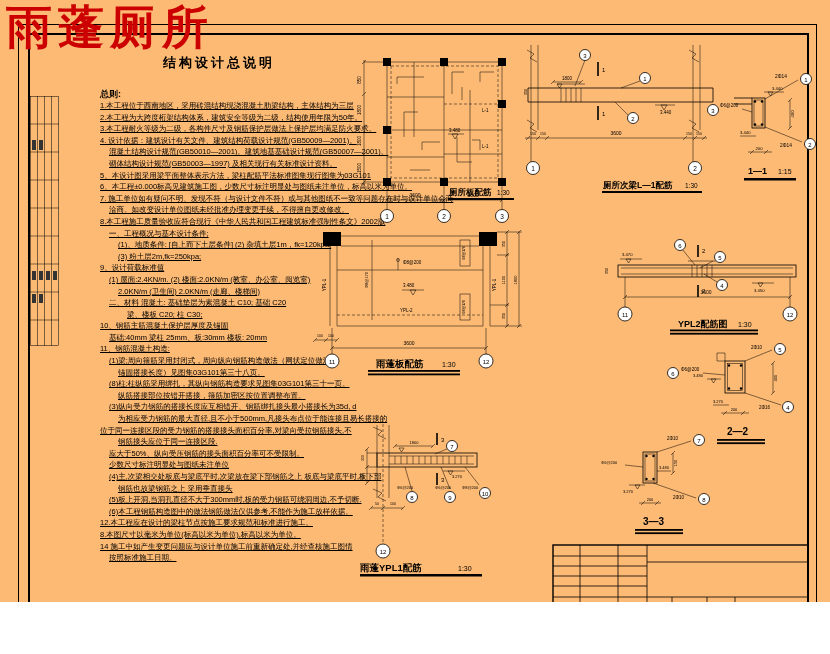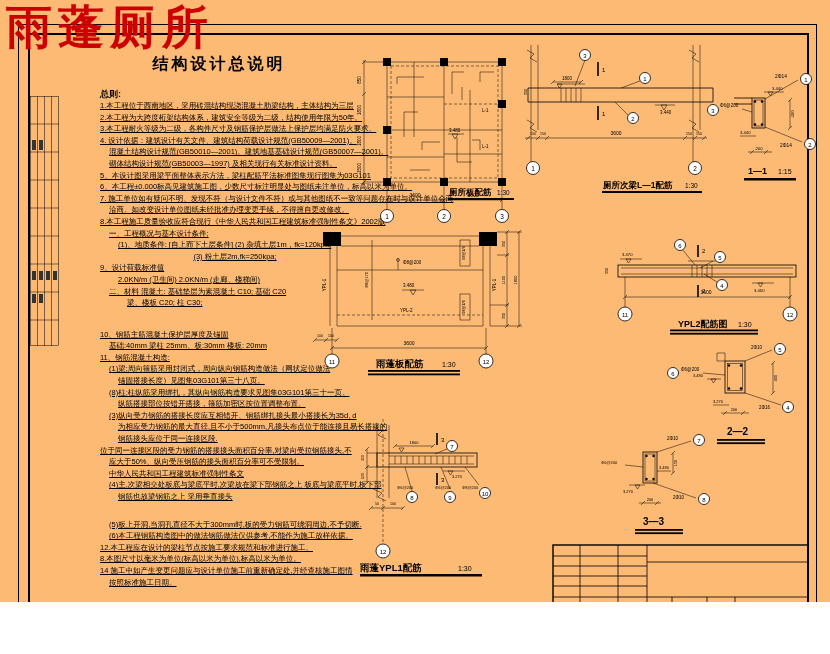--- a/index.html
+++ b/index.html
@@ -4,21 +4,21 @@
 <style>
   html,body{margin:0;padding:0;background:#ffffff;}
   body{font-family:"Liberation Sans","DejaVu Sans",sans-serif;}
   #sheet{position:relative;width:830px;height:602px;background:#fdba74;overflow:hidden;}
   .frame-outer{position:absolute;left:18px;top:24px;width:797px;height:601px;border:1px solid #000;}
   .frame-inner{position:absolute;left:28px;top:33px;width:777px;height:583px;border:2px solid #000;}
   #red-title{position:absolute;left:6px;top:2px;z-index:5;color:#cc0000;
     font-family:"Liberation Serif","DejaVu Serif",serif;font-weight:bold;
     font-size:46px;letter-spacing:6px;line-height:52px;}
   #notes-heading{position:absolute;left:98px;top:54px;width:242px;text-align:center;
-    font-size:16px;font-weight:bold;letter-spacing:3px;color:#000;}
+    font-size:13px;font-weight:bold;letter-spacing:3px;color:#000;}
   #notes-intro{position:absolute;left:100px;top:88px;font-size:9px;font-weight:bold;color:#000;}
   #notes{position:absolute;left:100px;top:100px;width:252px;text-decoration:underline;}
   .note-line{font-size:7.5px;line-height:11.6px;color:#000;white-space:nowrap;}
   svg{position:absolute;overflow:visible;}
   svg text{fill:#000;font-family:"Liberation Sans","DejaVu Sans",sans-serif;}
   .ln{stroke:#000;stroke-width:0.8;fill:none;}
   .lt{stroke:#000;stroke-width:0.5;fill:none;}
   .lb{stroke:#000;stroke-width:1.6;fill:none;}
   .dash{stroke-dasharray:3,2;}
   .blk{fill:#000;stroke:none;}
@@ -71,41 +71,42 @@
       <div class="note-line" style="padding-left: 0px;">4. 设计依据：建筑设计有关文件、建筑结构荷载设计规范(GB50009—2001)。</div>
       <div class="note-line" style="padding-left: 9px;">混凝土结构设计规范(GB50010—2001)。建筑地基基础设计规范(GB50007—2001)。</div>
       <div class="note-line" style="padding-left: 9px;">砌体结构设计规范(GB50003—1997) 及相关现行有关标准设计资料。</div>
       <div class="note-line" style="padding-left: 0px;">5、本设计图采用梁平面整体表示方法，梁柱配筋平法标准图集现行图集为03G101</div>
       <div class="note-line" style="padding-left: 0px;">6、本工程±0.000标高见建筑施工图，少数尺寸标注明显处与图纸未注单位，标高以米为单位。</div>
       <div class="note-line" style="padding-left: 0px;">7. 施工单位如有疑问不明、发现不符（与设计文件不符）或与其他图纸不一致等问题存在时与设计单位会商</div>
       <div class="note-line" style="padding-left: 9px;">洽商。如改变设计单位图纸未经批准办理变更手续，不得擅自更改修改。</div>
       <div class="note-line" style="padding-left: 0px;">8.本工程施工质量验收应符合现行《中华人民共和国工程建筑标准强制性条文》2002版</div>
       <div class="note-line" style="padding-left: 9px;">一、工程概况与基本设计条件;</div>
       <div class="note-line" style="padding-left: 18px;">(1)、地质条件: [自上而下土层条件]  (2) 杂填土层1m，fk=120kpa;</div>
-      <div class="note-line" style="padding-left: 18px; text-align: center;">(3) 粉土层2m,fk=250kpa;</div>
+      <div class="note-line" style="padding-left: 18px;">(3) 粉土层2m,fk=250kpa;</div>
       <div class="note-line" style="padding-left: 0px;">9、设计荷载标准值</div>
+      <div class="note-line" style="padding-left: 9px;">(1) 屋面:2.4KN/m.     (2) 楼面:2.0KN/m (教室、办公室、阅览室)</div>
       <div class="note-line" style="padding-left: 18px;">2.0KN/m (卫生间)      2.0KN/m (走廊、楼梯间)</div>
       <div class="note-line" style="padding-left: 9px;">二、材料  混凝土: 基础垫层为素混凝土 C10;  基础 C20</div>
       <div class="note-line" style="padding-left: 27px;">梁、楼板 C20;   柱 C30;</div>
-      <div class="note-line" style="padding-left: 0px; margin-top: 20px;">10、钢筋主筋混凝土保护层厚度及锚固</div>
+      <div class="note-line" style="padding-left: 0px;">10、钢筋主筋混凝土保护层厚度及锚固</div>
       <div class="note-line" style="padding-left: 9px;">基础:40mm    梁柱 25mm、板:30mm    楼板: 20mm</div>
       <div class="note-line" style="padding-left: 0px;">11、钢筋混凝土构造:</div>
       <div class="note-line" style="padding-left: 9px;">(1)梁;周向箍筋采用封闭式，周向纵向钢筋构造做法（网状定位做法</div>
       <div class="note-line" style="padding-left: 18px;">锚固搭接长度）见图集03G101第三十八页。</div>
       <div class="note-line" style="padding-left: 9px;">(8)柱;柱纵筋采用绑扎，其纵向钢筋构造要求见图集03G101第三十一页。</div>
       <div class="note-line" style="padding-left: 18px;">纵筋搭接部位按错开搭接，箍筋加密区按位置调整布置。</div>
       <div class="note-line" style="padding-left: 9px;">(3)纵向受力钢筋的搭接长度应互相错开、钢筋绑扎接头最小搭接长为35d, d</div>
       <div class="note-line" style="padding-left: 18px;">为相应受力钢筋的最大直径,且不小于500mm,凡接头布点位于能连接且易长搭接的</div>
+      <div class="note-line" style="padding-left: 0px;">位于同一连接区段的受力钢筋的搭接接头面积百分率,对梁向受拉钢筋接头,不</div>
       <div class="note-line" style="padding-left: 18px;">钢筋接头应位于同一连接区段.</div>
-      <div class="note-line" style="padding-left: 0px;">位于同一连接区段的受力钢筋的搭接接头面积百分率,对梁向受拉钢筋接头,不</div>
       <div class="note-line" style="padding-left: 9px;">应大于50%、纵向受压钢筋的接头面积百分率可不受限制。</div>
-      <div class="note-line" style="padding-left: 9px;">中华人民共和国工程建筑标准强制性条文</div>
+      <div class="note-line" style="padding-left: 9px;">少数尺寸标注明显处与图纸未注单位</div>
       <div class="note-line" style="padding-left: 9px;">(4)主,次梁相交处板底与梁底平时,次梁放在梁下部钢筋之上   板底与梁底平时,板下部</div>
       <div class="note-line" style="padding-left: 18px;">钢筋也放梁钢筋之上 采用垂直接头</div>
-      <div class="note-line" style="padding-left: 9px; margin-top: 16px;">(5)板上开洞,当洞孔直径不大于300mm时,板的受力钢筋可绕洞周边,不予切断.</div>
+      <div class="note-line" style="padding-left: 9px;">(5)板上开洞,当洞孔直径不大于300mm时,板的受力钢筋可绕洞周边,不予切断.</div>
       <div class="note-line" style="padding-left: 9px;">(6)本工程钢筋构造图中的做法钢筋做法仅供参考,不能作为施工放样依据。</div>
       <div class="note-line" style="padding-left: 0px;">12.本工程应在设计的梁柱节点按施工要求规范和标准进行施工。</div>
       <div class="note-line" style="padding-left: 0px;">8.本图尺寸以毫米为单位(标高以米为单位),标高以米为单位。</div>
       <div class="note-line" style="padding-left: 0px;">14 施工中如产生变更问题应与设计单位施工前重新确定处,并经查核施工图情</div>
       <div class="note-line" style="padding-left: 9px;">按照标准施工日期。</div>
     </div>
 
   <svg style="left:352px;top:42px" width="182" height="185" viewBox="0 0 182 185">
     <g class="lt">
       <rect x="35" y="20" width="115" height="120"></rect>

